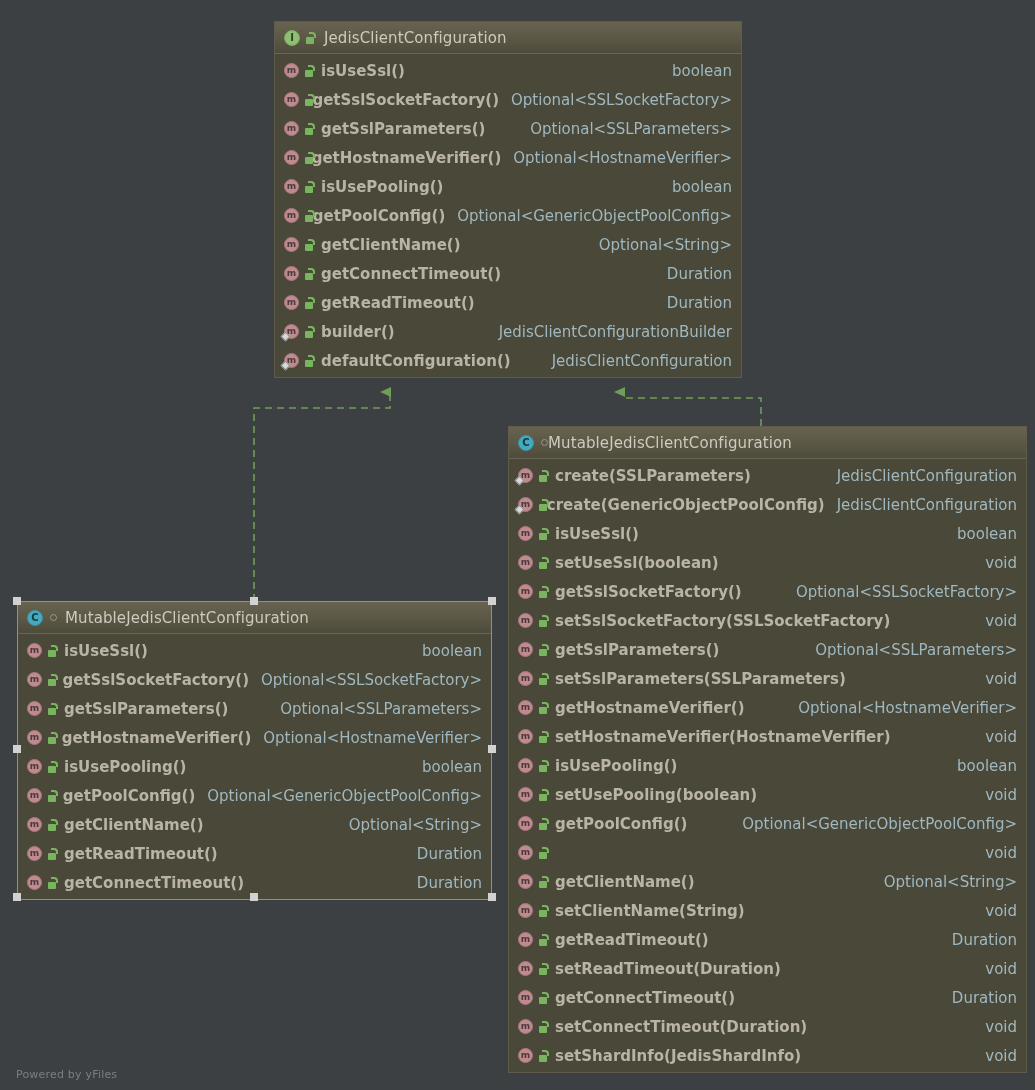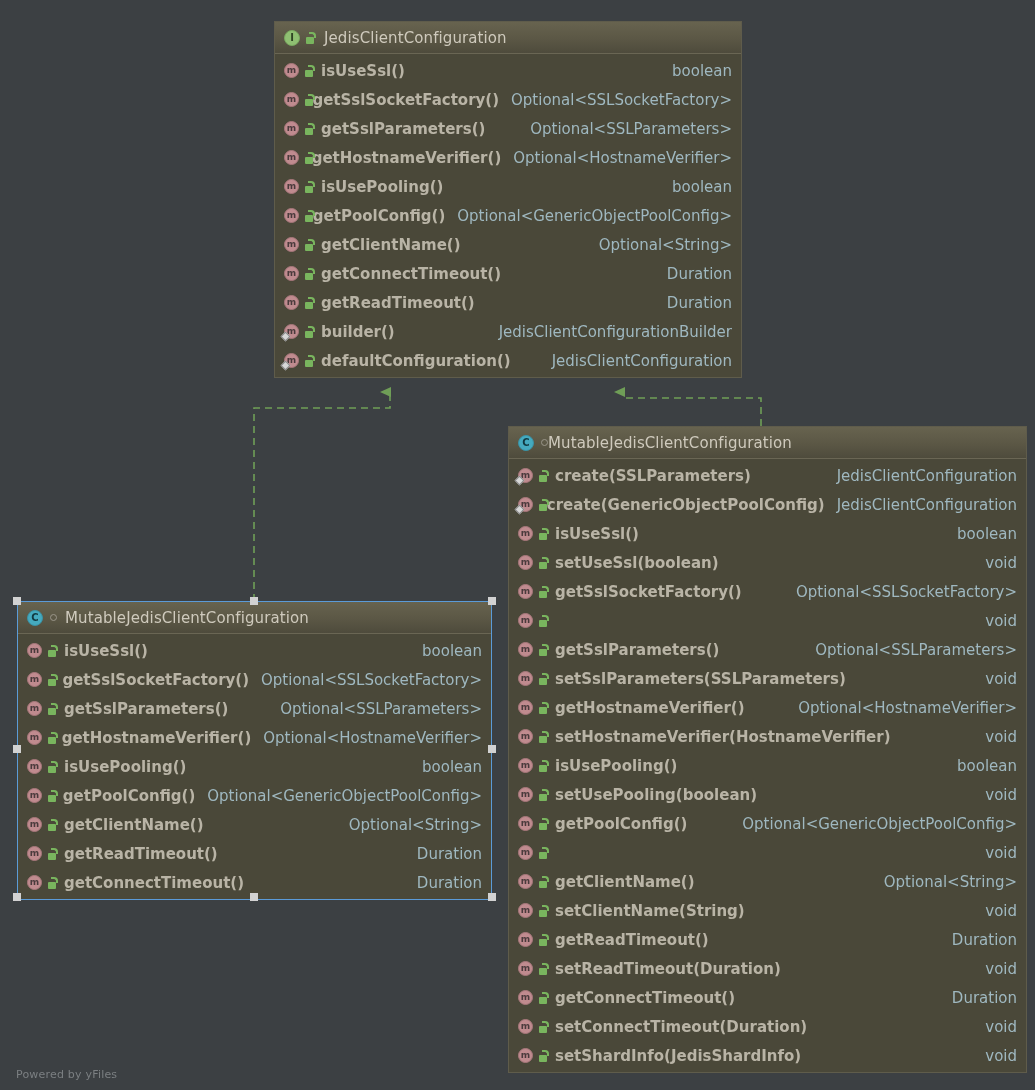--- a/index.html
+++ b/index.html
@@ -396,20 +396,21 @@
           <span class="sig">getSslSocketFactory()</span>
           <span class="spacer"></span>
           <span class="ret">Optional&lt;SSLSocketFactory&gt;</span>
         </div>
         <div class="row">
           <span class="ic icon-method">m</span>
           <span class="icon-public">
             <span class="shackle"></span>
             <span class="bodyb"></span>
           </span>
+          <span class="sig">setSslSocketFactory(SSLSocketFactory)</span>
           <span class="spacer"></span>
           <span class="ret">void</span>
         </div>
         <div class="row">
           <span class="ic icon-method">m</span>
           <span class="icon-public">
             <span class="shackle"></span>
             <span class="bodyb"></span>
           </span>
           <span class="sig">getSslParameters()</span>

